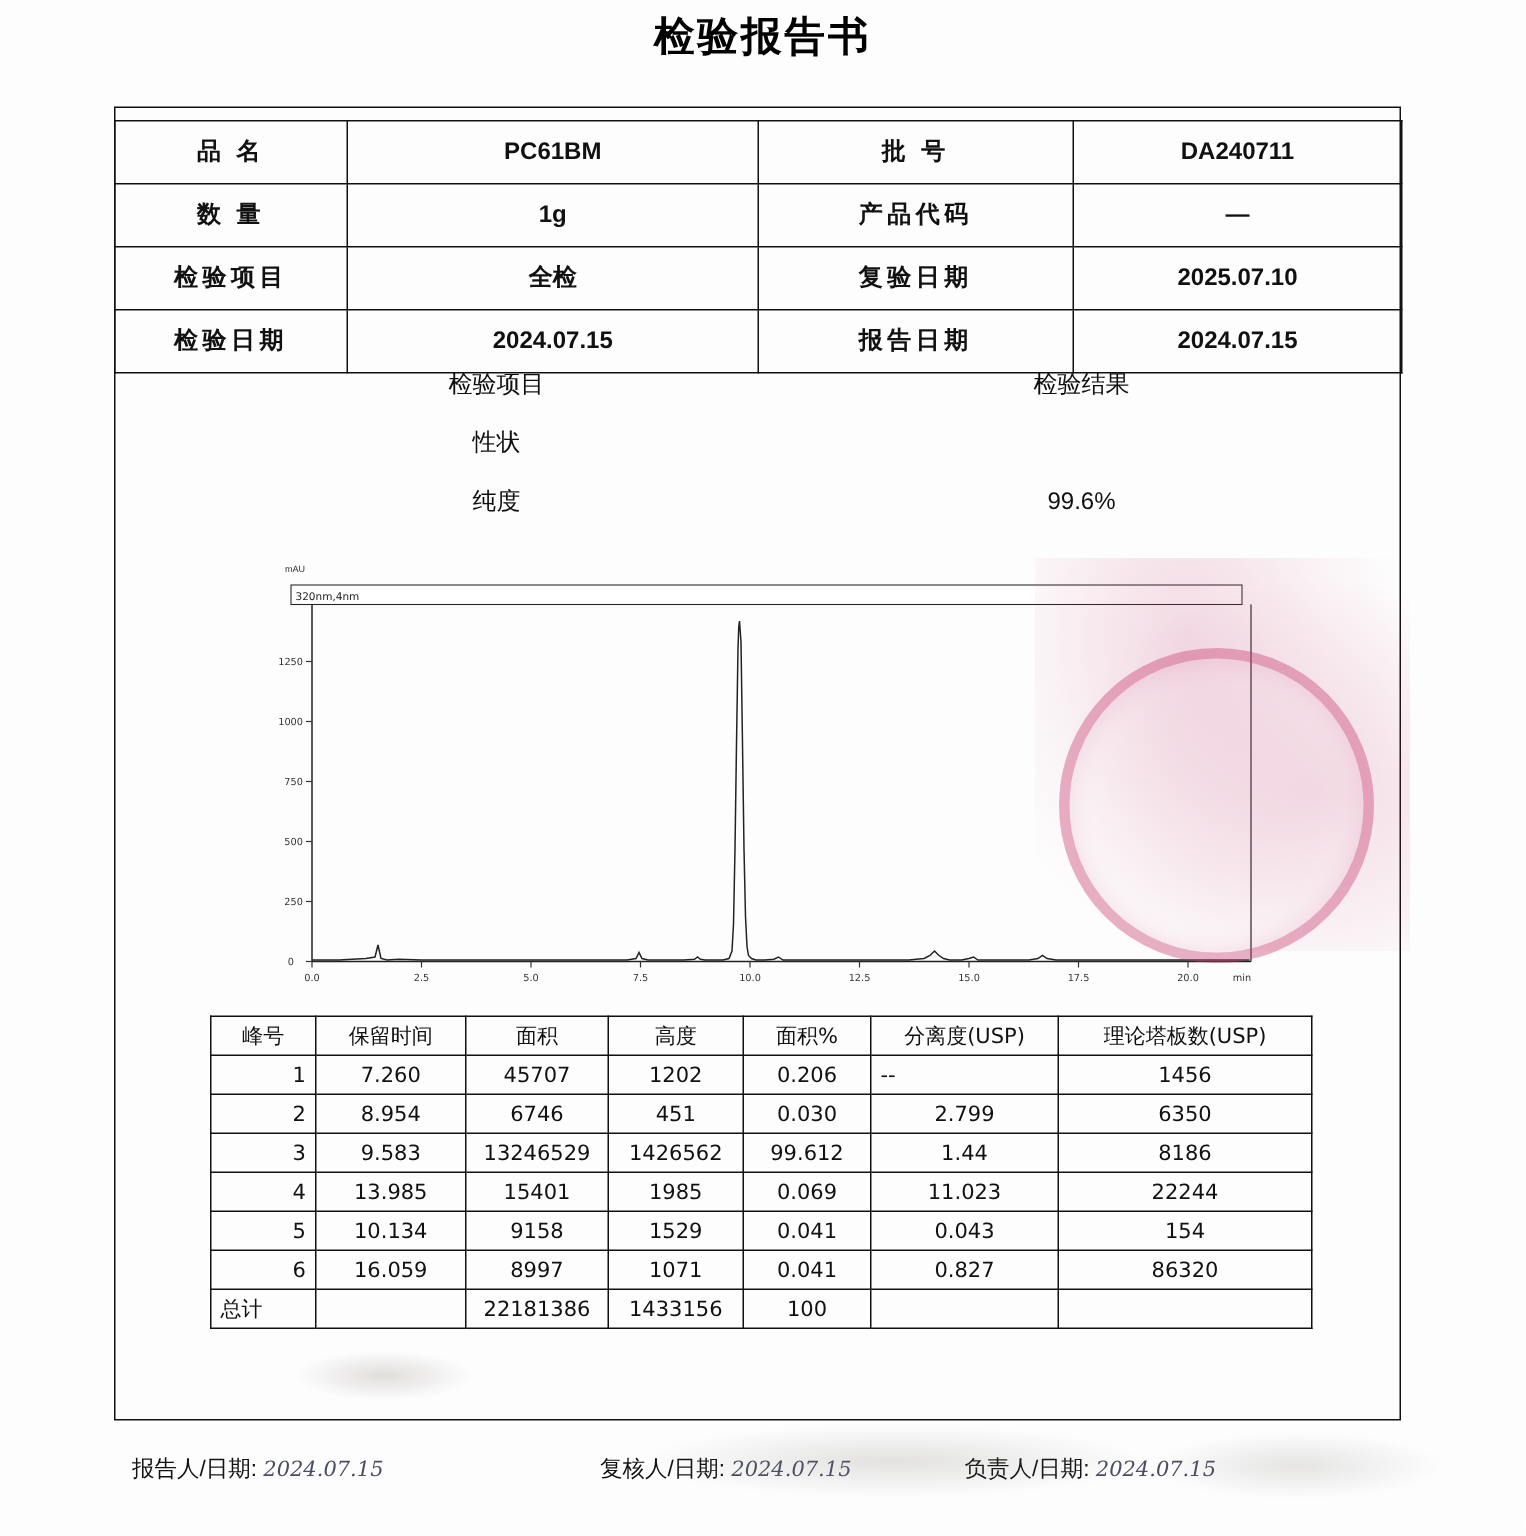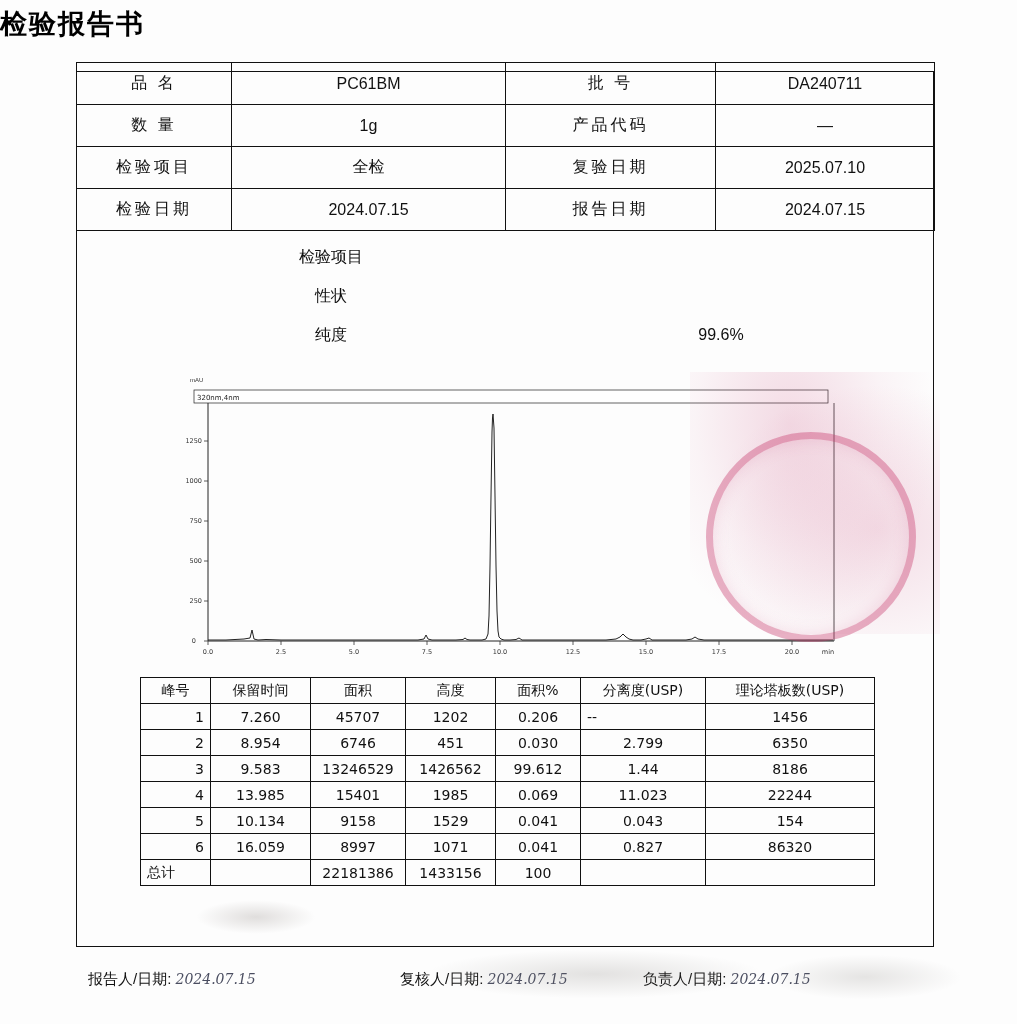--- a/index.html
+++ b/index.html
@@ -21,20 +21,21 @@
     position: absolute;
     inset: 0;
     background: #fdfdfd;
   }
 
   .doc-title {
     position: absolute;
     top: 6px;
     left: 0;
     width: 1017px;
+    text-align: center;
     font-family: "DejaVu Serif", serif;
     font-weight: bold;
     font-size: 27px;
     letter-spacing: 2px;
     color: #000;
   }
 
   
   .frame {
     position: absolute;
@@ -44,24 +45,25 @@
     height: 876px;
     border: 1.5px solid #111;
     box-sizing: border-box;
     background: transparent;
   }
 
   
   table.info {
     position: absolute;
     left: 76px;
-    top: 62px;
+    top: 80px;
     width: 858px;
     border-collapse: collapse;
     table-layout: fixed;
+    font-weight: bold;
   }
   table.info td {
     border: 1.2px solid #111;
     height: 41px;
     text-align: center;
     vertical-align: middle;
     font-size: 16px;
     font-family: "Liberation Sans", sans-serif;
     color: #111;
     padding: 0 2px;
@@ -258,20 +260,21 @@
       <td>2024.07.15</td>
       <td class="label">报告日期</td>
       <td>2024.07.15</td>
     </tr>
   </tbody>
 </table>
 
 <div class="items">
   <div class="row">
     <div class="col-a hdr">检验项目</div>
+    <div class="col-b hdr">检验结果</div>
   </div>
   <div class="row">
     <div class="col-a">性状</div>
   </div>
   <div class="row">
     <div class="col-a">纯度</div>
     <div class="col-b">99.6%</div>
   </div>
 </div>
 

